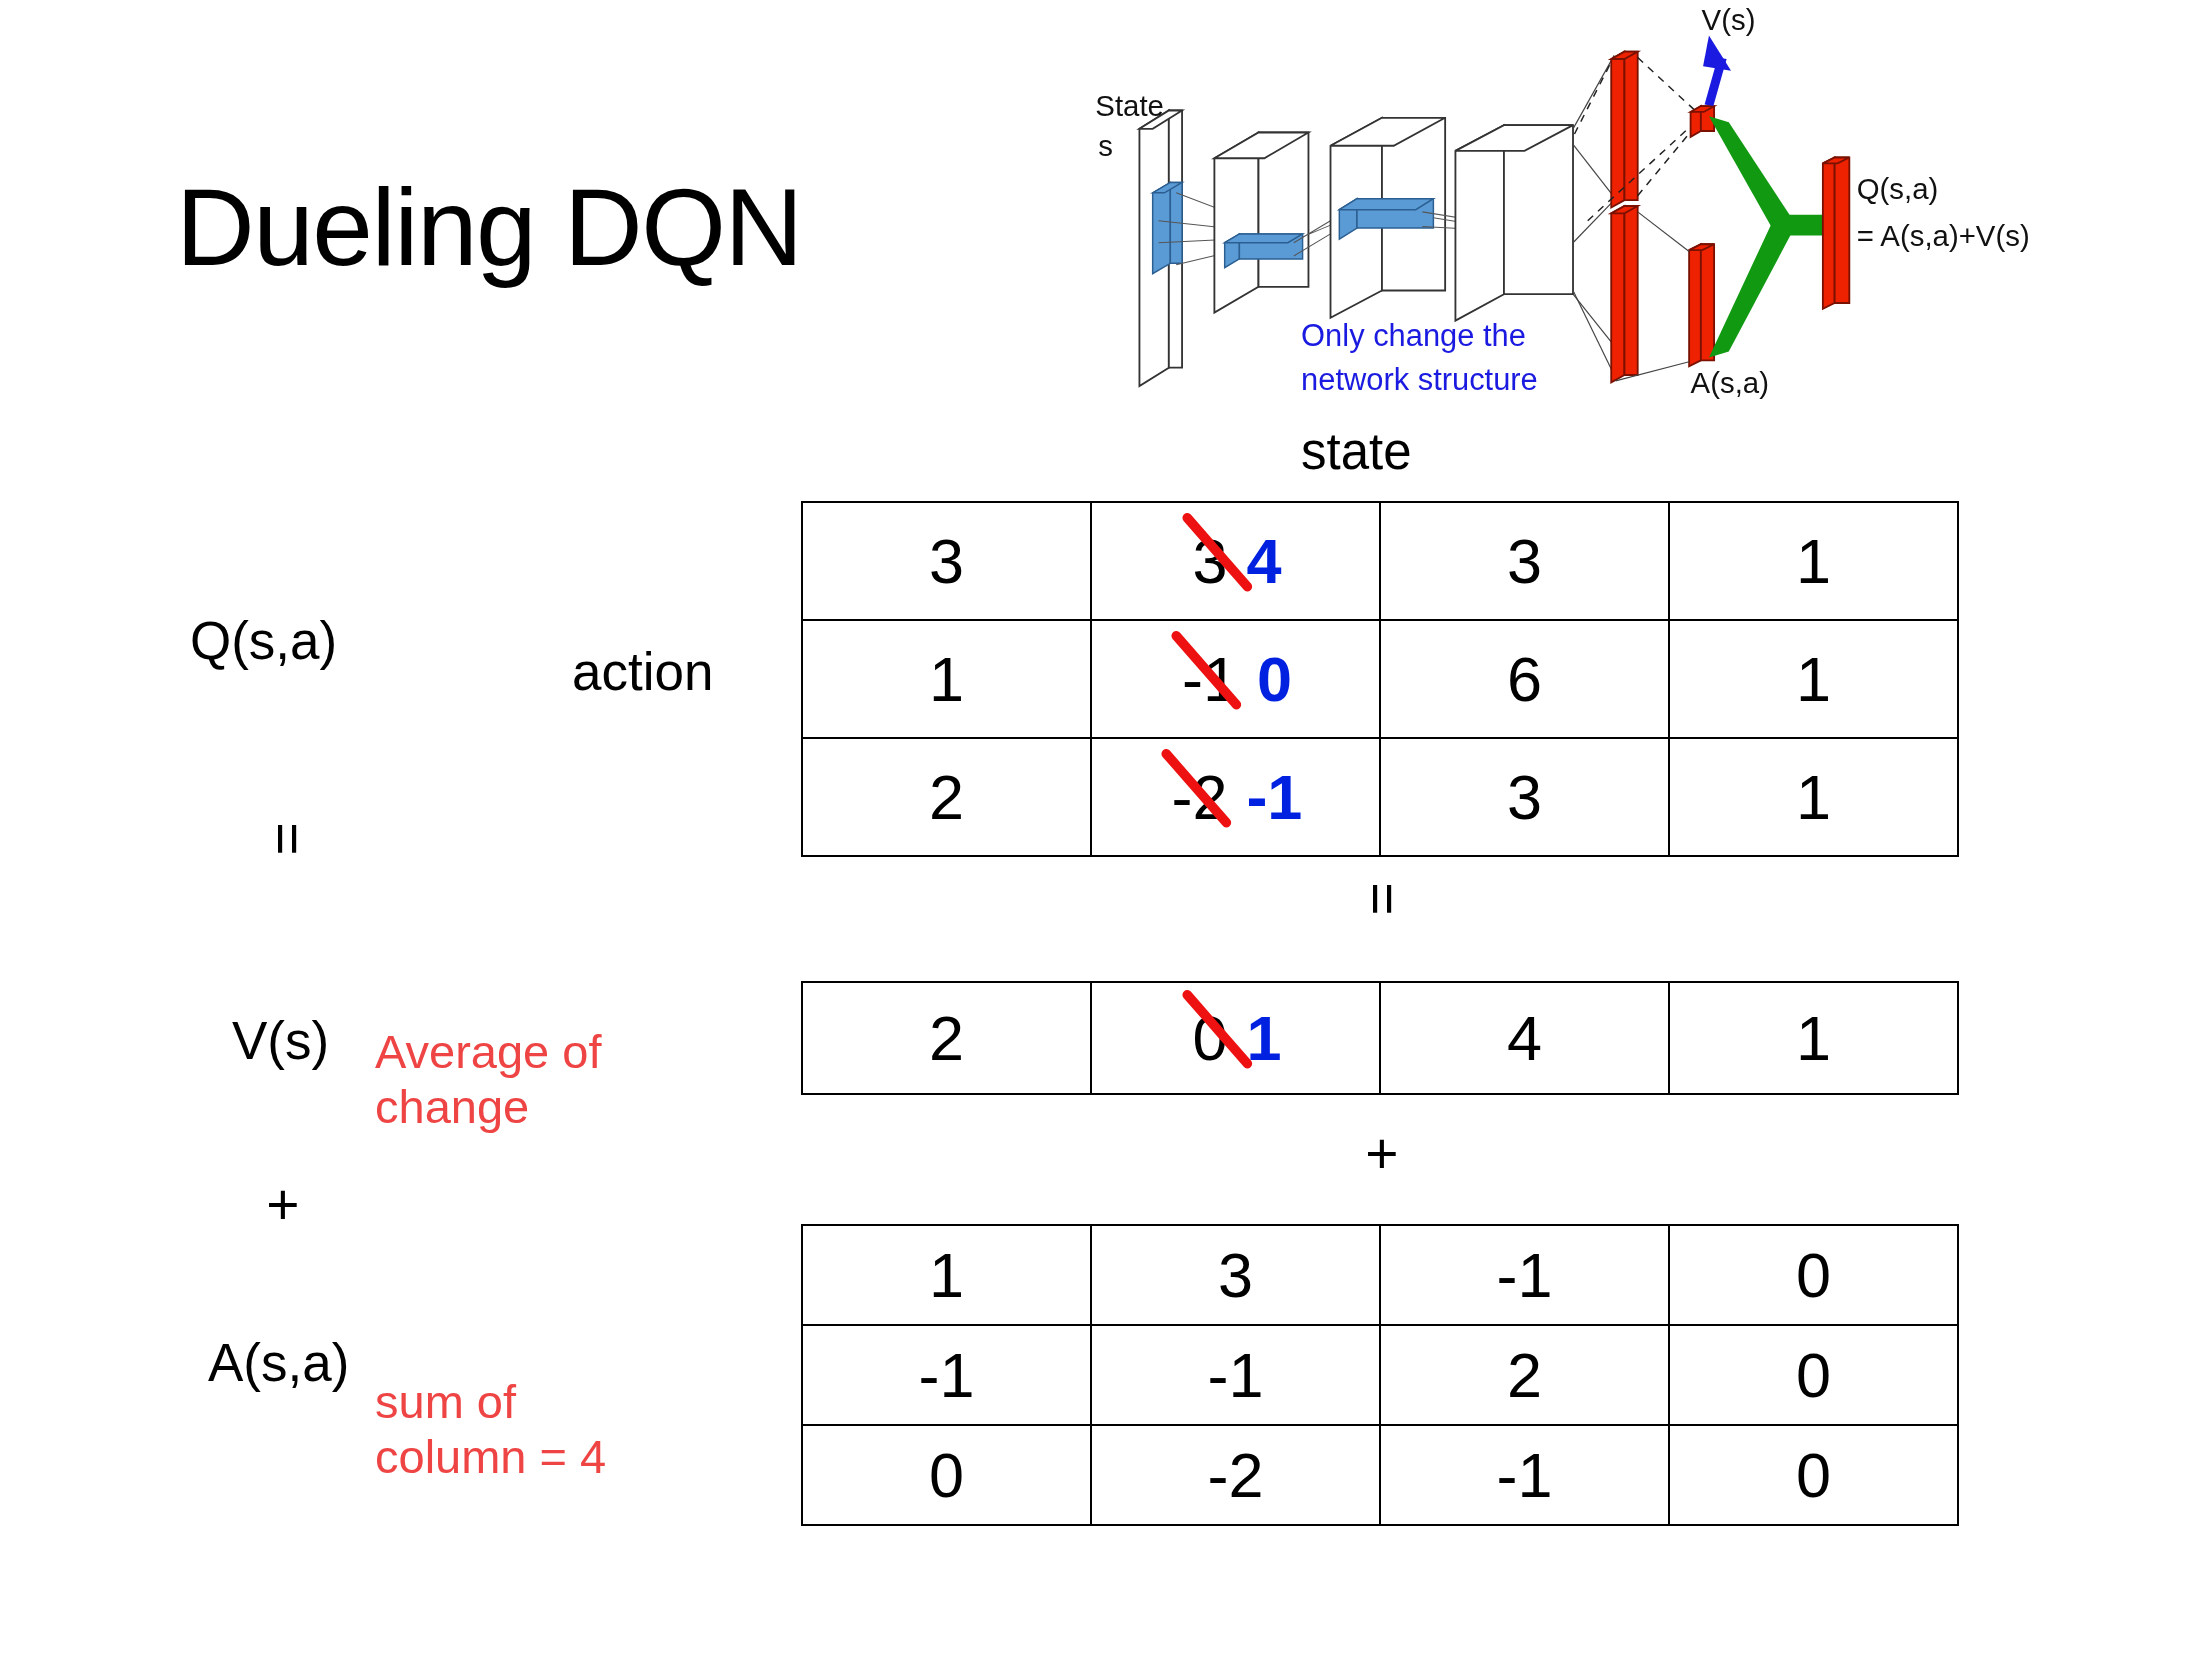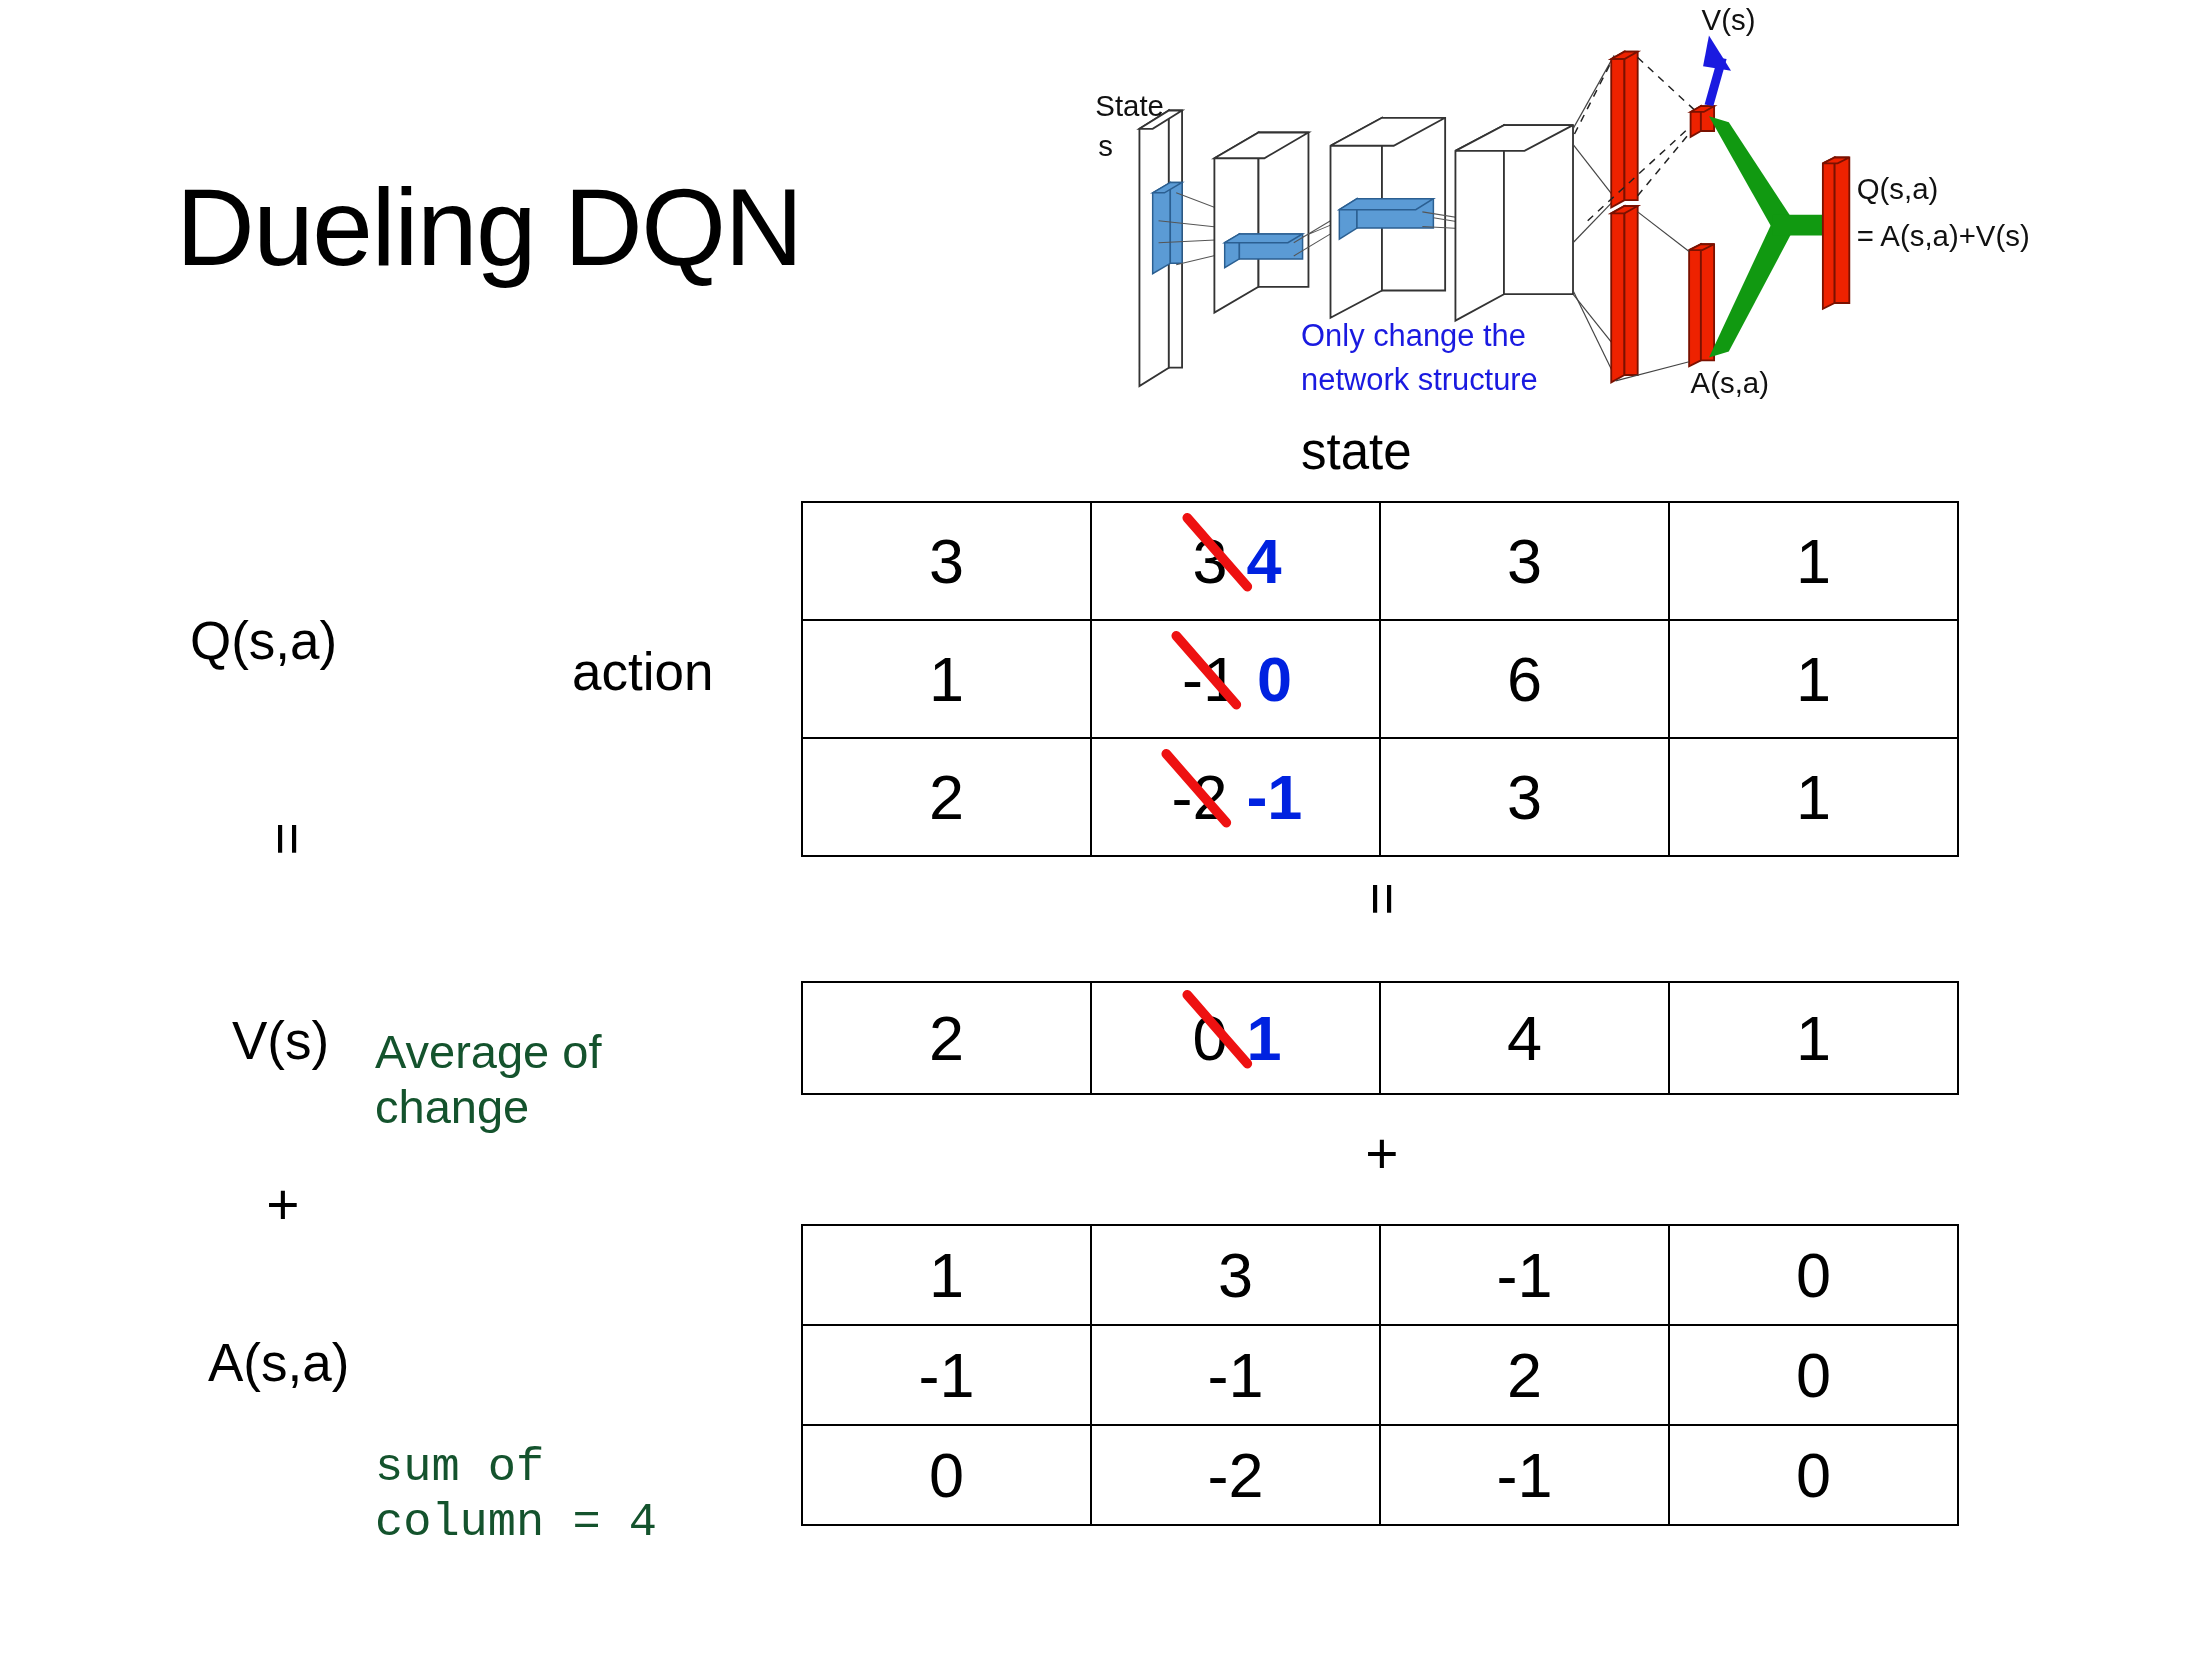--- a/index.html
+++ b/index.html
@@ -37,29 +37,29 @@
     font-family:"Liberation Sans", sans-serif;
     font-size:42px; fill:#1a1ae0; font-weight:400;
   }
 
   
   .lbl{
     font-size:53px;
     white-space:nowrap;
     line-height:1;
   }
-  .lbl-blue{ color:#14532d; }
+  .lbl-blue{ color:#ef4444; }
   #label-q{ left:190px; top:614px; }
   #label-action{ left:572px; top:645px; }
   #label-v{ left:232px; top:1014px; }
   #label-a{ left:208px; top:1336px; }
   #label-state{ left:1301px; top:426px; font-size:51px;}
 
   #note-average{ left:375px; top:1025px; font-size:47px; line-height:1.17;}
-  #note-sum{ left:375px; top:1441px; font-size:47px; line-height:1.17;font-family:Liberation Mono, monospace;}
+  #note-sum{ left:375px; top:1375px; font-size:47px; line-height:1.17;}
 
   
   .op{
     font-size:57px; font-weight:400; line-height:1;
   }
   .op-eq{
     transform:rotate(90deg);
     transform-origin:center center;
     letter-spacing:-2.9px;
   }

